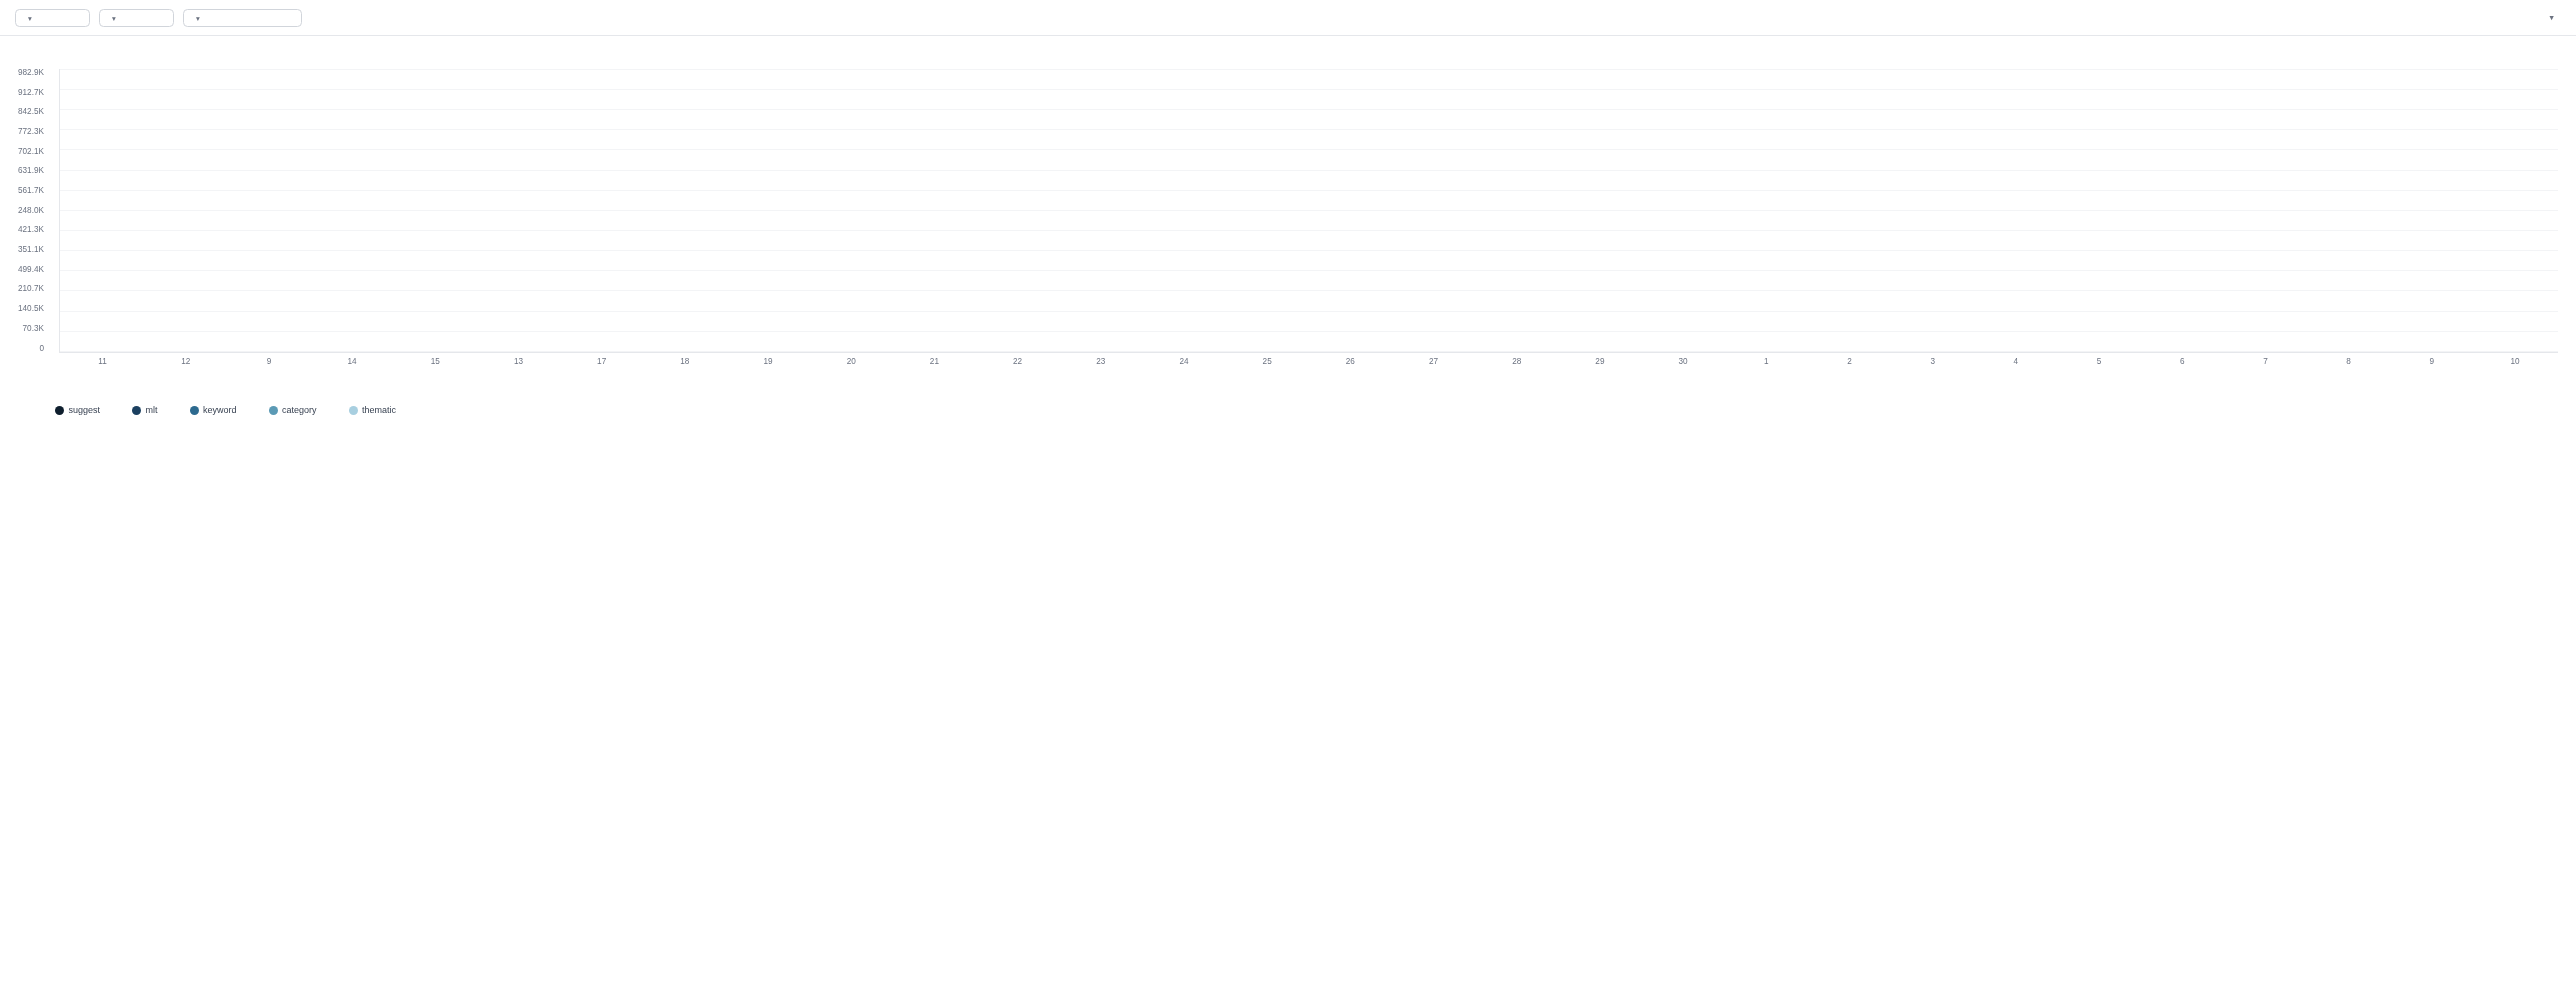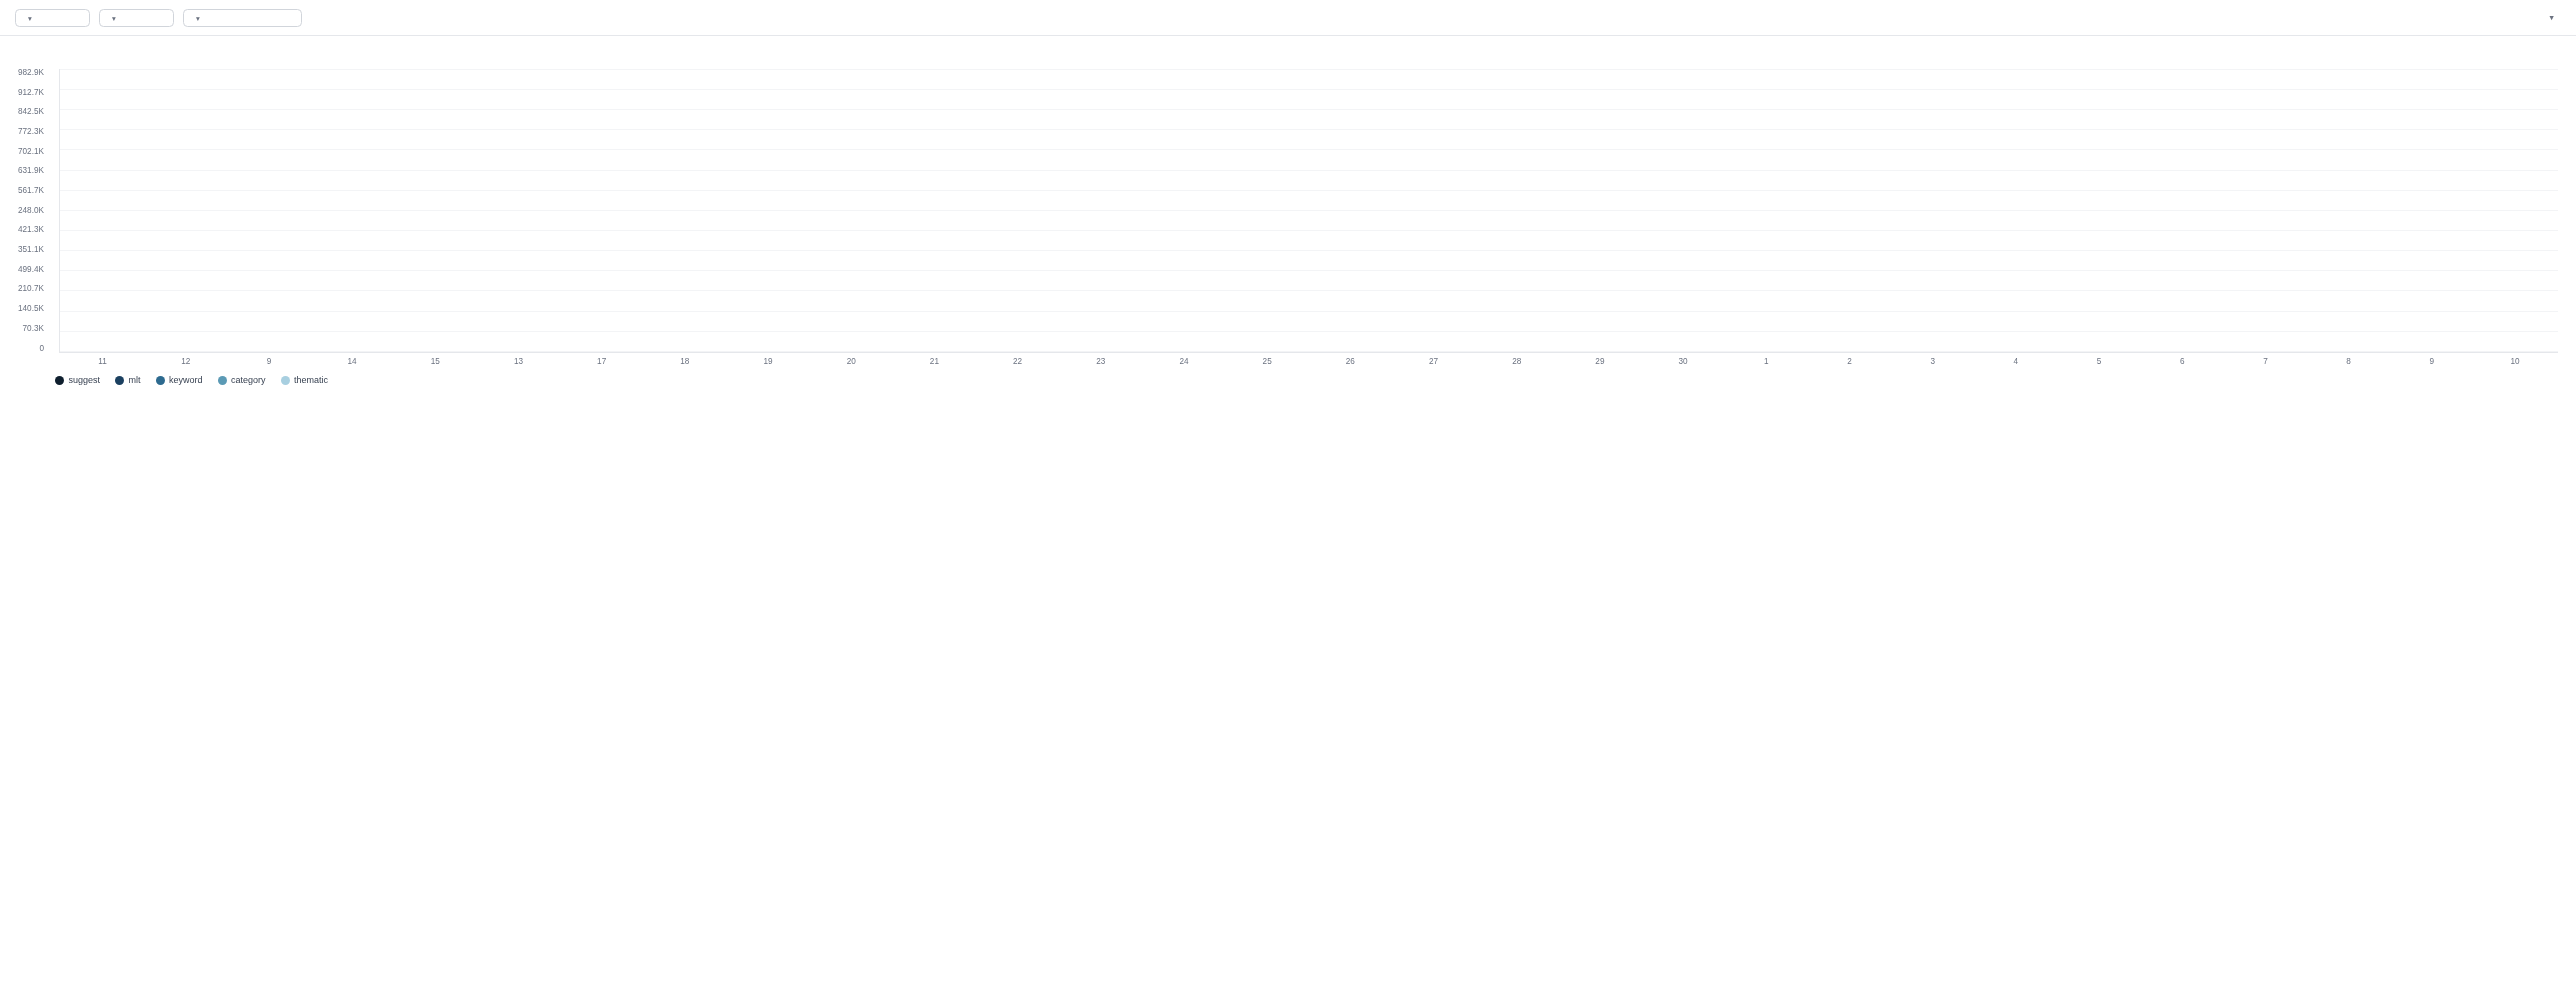--- a/index.html
+++ b/index.html
@@ -176,22 +176,22 @@
     .period-label {
       font-size: 8.2px;
       color: #6b7280;
       position: absolute;
       white-space: nowrap;
     }
 
     .legend {
       display: flex;
       align-items: center;
-      gap: 15px;
-      margin-top: 9px;
+      gap: 32px;
+      margin-top: 39px;
       padding-left: 37px;
     }
 
     .legend-item {
       display: flex;
       align-items: center;
       gap: 4.5px;
     }
 
     .legend-dot {

